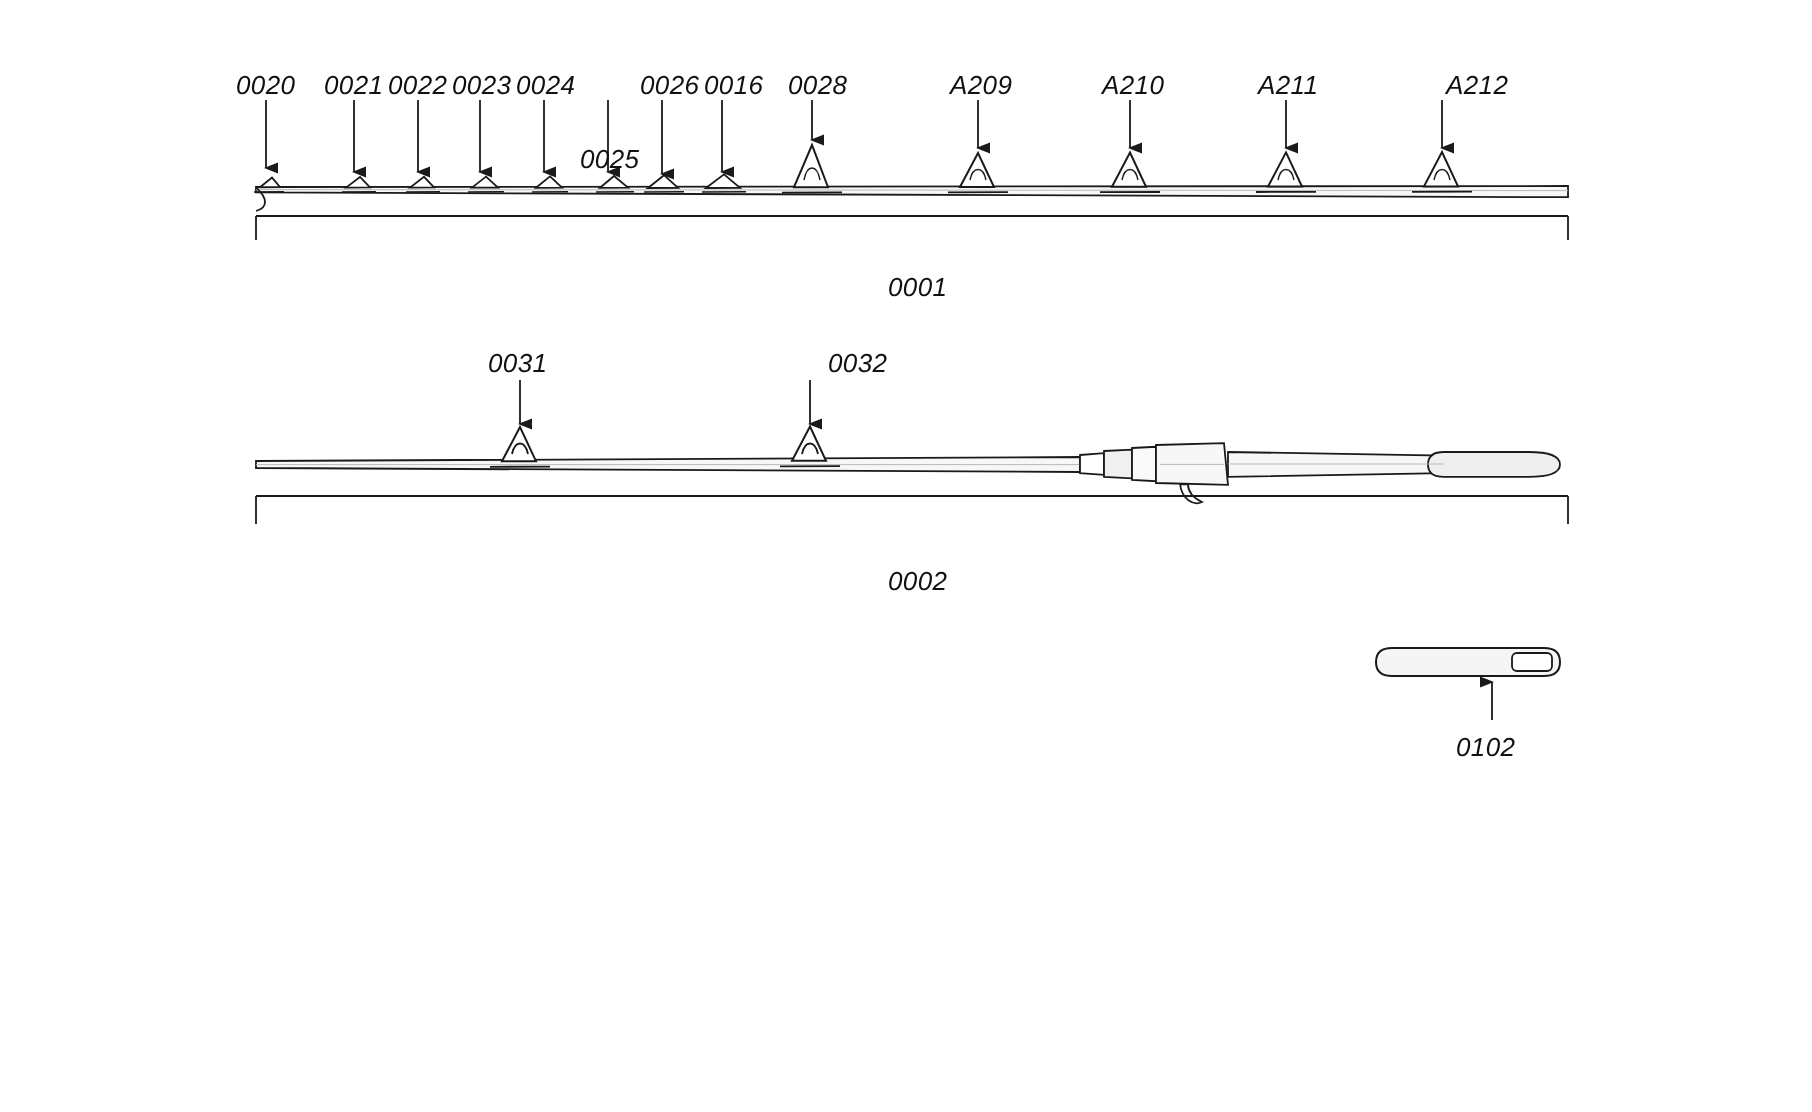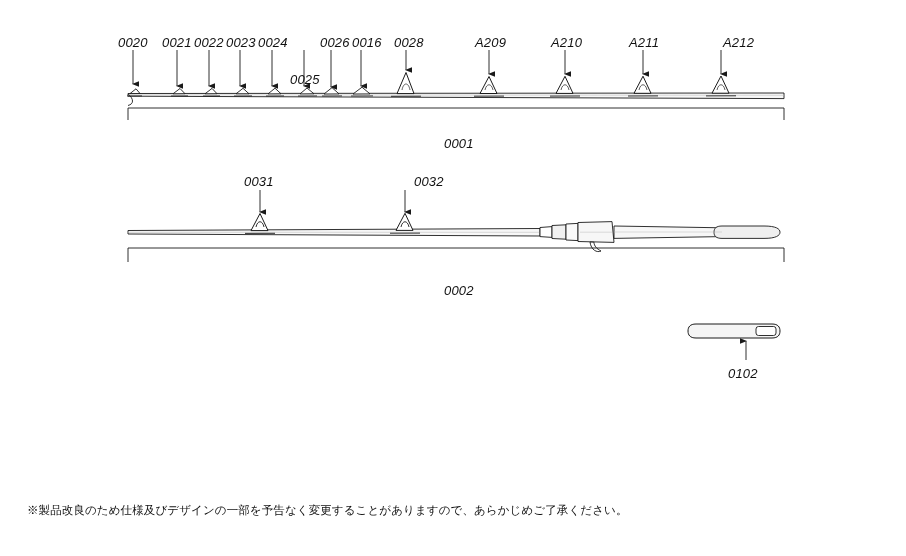--- a/index.html
+++ b/index.html
@@ -209,15 +209,14 @@
   <div class="lbl" style="left:723px; top:35px;">A212</div>
 
   <div class="lbl" style="left:444px; top:136px;">0001</div>
   <div class="lbl" style="left:444px; top:283px;text-align:right;">0002</div>
 
   <div class="lbl" style="left:244px; top:174px;">0031</div>
   <div class="lbl" style="left:389px; top:174px;margin-left:25px;">0032</div>
 
   <div class="lbl" style="left:728px; top:366px;">0102</div>
 
-  <div class="note" style="left:27px; top:503px;">※製品改良のため仕様及びデザインの一部を予告なく変更することがありますので、あらかじめご了承ください。</div>
 
 </div>
 
 </body></html>

